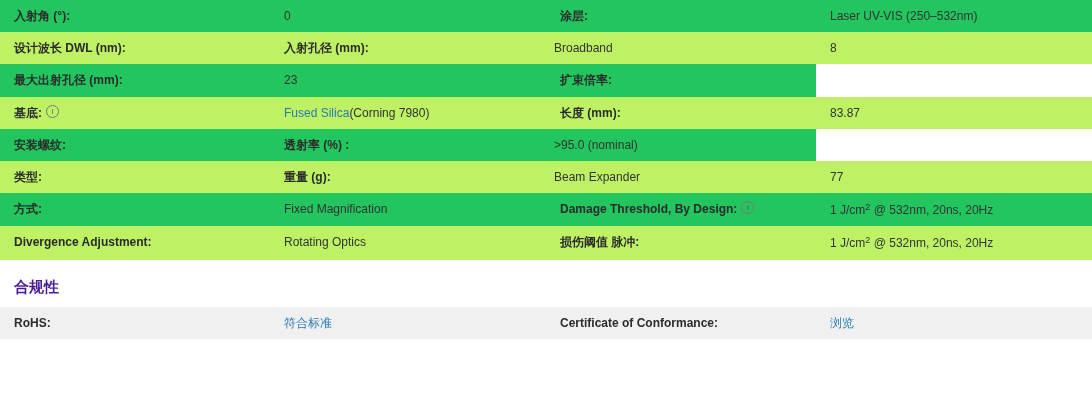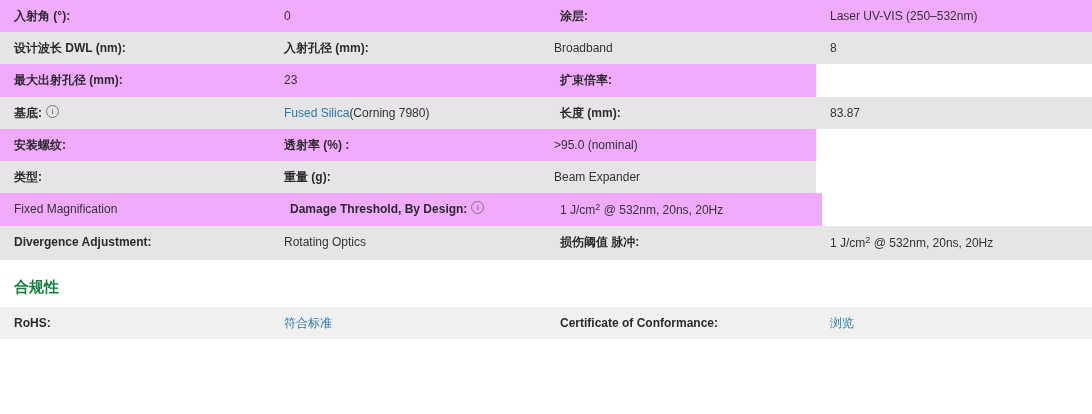--- a/index.html
+++ b/index.html
@@ -18,22 +18,22 @@
   .specs {
     width: 1092px;
     display: flex;
     flex-direction: column;
   }
   .spec-row {
     display: flex;
     flex-direction: row;
     width: 100%;
   }
-  .spec-row.shaded .cell { background: #f0abfc; }
-  .spec-row.plain .cell { background: #e5e5e5; }
+  .spec-row.shaded .cell { background: #22c55e; }
+  .spec-row.plain .cell { background: #bef264; }
   .cell {
     box-sizing: border-box;
     padding: 8px 12px 8px 14px;
     font-size: 12px;
     line-height: 1.35;
     display: flex;
     align-items: flex-start;
   }
   .cell.label {
     width: 270px;
@@ -70,21 +70,21 @@
   }
 
   .sub { font-size: 9px; vertical-align: -2px; }
   .sup { font-size: 9px; vertical-align: 4px; }
 
   .multiline { white-space: pre-line; }
 
   .section-title {
     font-size: 15px;
     font-weight: bold;
-    color: #15803d;
+    color: #4c1d95;
     padding: 18px 12px 10px 14px;
   }
 
   .compliance {
     width: 1092px;
   }
   .compliance .spec-row .cell { background: #f0f0f0; }
 </style>
 </head>
 <body>
@@ -127,25 +127,27 @@
   <div class="spec-row shaded">
     <div class="cell label col-left-label">安装螺纹:</div>
     <div class="cell label col-right-label">透射率 (%) :</div>
     <div class="cell value col-right-value">&gt;95.0 (nominal)</div>
   </div>
 
   <div class="spec-row plain">
     <div class="cell label col-left-label">类型:</div>
     <div class="cell label col-right-label">重量 (g):</div>
     <div class="cell value col-left-value">Beam Expander</div>
+    <div class="cell value col-right-value">77</div>
   </div>
 
 
 
   <div class="spec-row shaded">
+    <div class="cell label col-left-label">方式:</div>
     <div class="cell value col-left-value">Fixed Magnification</div>
     <div class="cell label col-right-label">
       <span>Damage Threshold, By Design:</span>
         <span class="info-icon">i</span>
     </div>
     <div class="cell value col-right-value">
       <span id="damage-threshold-rich">1 J/cm<span class="sup">2</span> @ 532nm, 20ns, 20Hz</span>
     </div>
   </div>
 

